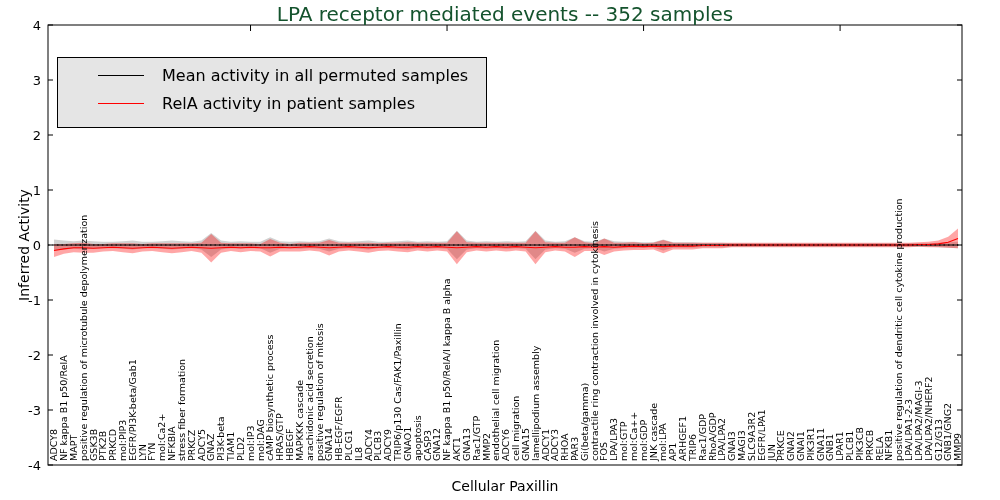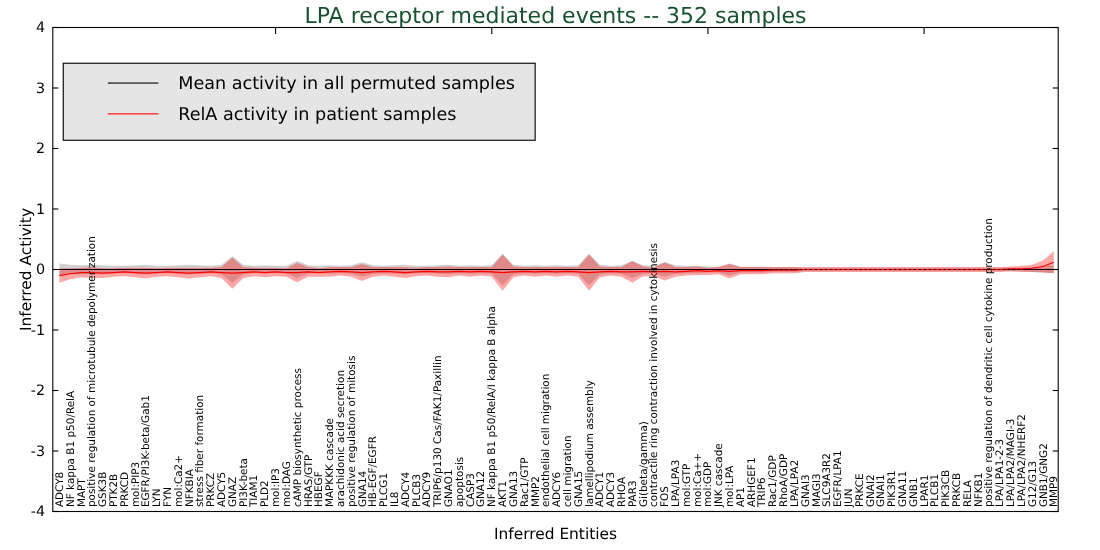--- a/index.html
+++ b/index.html
@@ -162,21 +162,21 @@
       <text transform="translate(912.0695652173913,461) rotate(-90)" text-anchor="start" font-size="9.5px" font-family="DejaVu Sans, sans-serif" fill="#000">LPA/LPA1-2-3</text>
       <text transform="translate(921.895652173913,461) rotate(-90)" text-anchor="start" font-size="9.5px" font-family="DejaVu Sans, sans-serif" fill="#000">LPA/LPA2/MAGI-3</text>
       <text transform="translate(931.7217391304348,461) rotate(-90)" text-anchor="start" font-size="9.5px" font-family="DejaVu Sans, sans-serif" fill="#000">LPA/LPA2/NHERF2</text>
       <text transform="translate(941.5478260869565,461) rotate(-90)" text-anchor="start" font-size="9.5px" font-family="DejaVu Sans, sans-serif" fill="#000">G12/G13</text>
       <text transform="translate(951.3739130434783,461) rotate(-90)" text-anchor="start" font-size="9.5px" font-family="DejaVu Sans, sans-serif" fill="#000">GNB1/GNG2</text>
       <text transform="translate(961.2,461) rotate(-90)" text-anchor="start" font-size="9.5px" font-family="DejaVu Sans, sans-serif" fill="#000">MMP9</text>
     </svg>
 
   <div class="chart-title">LPA receptor mediated events -- 352 samples</div>
   <div class="y-label">Inferred Activity</div>
-  <div class="x-label">Inferred Entities</div>
+  <div class="x-label">Cellular Paxillin</div>
 
   <div class="legend">
     <div class="legend-row">
       <span class="legend-line" style="border-top-color:#000000"></span>
       <span class="legend-text">Mean activity in all permuted samples</span>
     </div>
     <div class="legend-row">
       <span class="legend-line" style="border-top-color:#ff0000"></span>
       <span class="legend-text">RelA activity in patient samples</span>
     </div>

